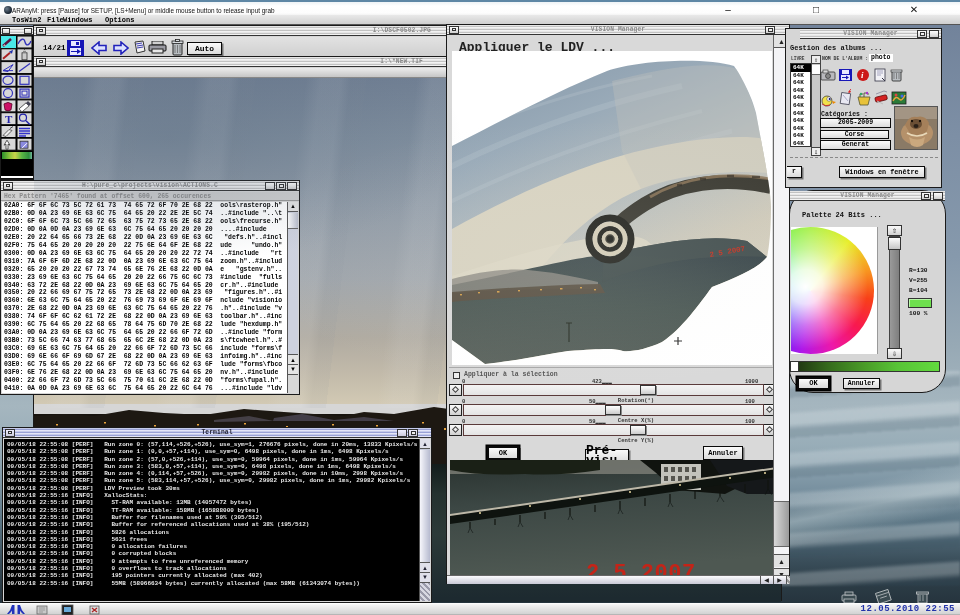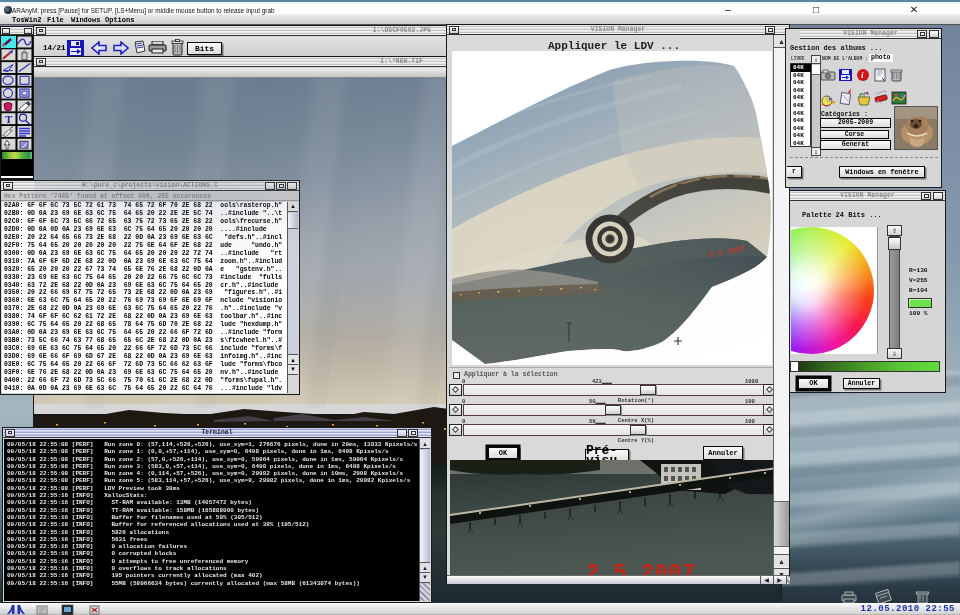--- a/index.html
+++ b/index.html
@@ -47,21 +47,21 @@
   <div class="ico"></div>
   <div class="txt">ARAnyM: press [Pause] for SETUP, [LS+Menu] or middle mouse button to release input grab</div>
   <div class="wbtn" style="left:722px;">–</div>
   <div class="wbtn" style="left:810px;">□</div>
   <div class="wbtn" style="left:908px;">✕</div>
 </div>
 
 <div id="menubar">
   <span style="left:12px;">TosWin2</span>
   <span style="left:47px;">File</span>
-  <span style="left:71px;">Windows</span>
+  <span style="left:63px;">Windows</span>
   <span style="left:105px;">Options</span>
 </div>
 
 <div class="gw" id="tbwin" style="left:33px;top:25px;width:739px;height:32px;">
   <div class="gtitle" style="text-align:right;padding-right:340px;">I:\DSCF0502.JPG</div>
   <div class="gbox" style="left:2px;">
       <i></i>
     </div>
   <div style="position:absolute;left:0;top:11px;width:100%;height:21px;background:linear-gradient(180deg,#e2e2e2,#cecece);">
     <span class="m" style="position:absolute;left:9px;top:7px;font-size:7.5px;color:#000;">14/21</span>
@@ -84,21 +84,21 @@
       <rect x="4" y="0" width="11" height="4" fill="#cfcfcf" stroke="#222" stroke-width="1"></rect>
       <rect x="1" y="4" width="17" height="6" rx="1" fill="#9a9aa2" stroke="#111" stroke-width="1"></rect>
       <rect x="4" y="8" width="11" height="4" fill="#e8e8e8" stroke="#222" stroke-width="1"></rect>
     </svg>
     <svg style="position:absolute;left:137px;top:2px;" width="13" height="17" viewBox="0 0 13 17">
       <rect x="2" y="3" width="9" height="13" rx="1" fill="#b9bec2" stroke="#222" stroke-width="1"></rect>
       <rect x="1" y="2" width="11" height="2.5" fill="#d8dcdf" stroke="#222" stroke-width="0.8"></rect>
       <rect x="4.5" y="0.5" width="4" height="2" fill="#d8dcdf" stroke="#222" stroke-width="0.8"></rect>
       <path d="M4 6v8 M6.5 6v8 M9 6v8" stroke="#666" stroke-width="0.8"></path>
     </svg>
-    <div class="btn" style="left:153px;top:5px;width:35px;height:13px;font-size:8px;line-height:9px;border-width:1.5px;">Bits</div>
+    <div class="btn" style="left:153px;top:5px;width:35px;height:13px;font-size:8px;line-height:9px;border-width:1.5px;">Auto</div>
   </div>
 </div>
 
 <div class="gw" id="imgwin" style="left:33px;top:56px;width:749px;height:545px;border-bottom:none;">
   <div class="gtitle" style="text-align:right;padding-right:358px;">I:\*NEW.TIF</div>
   <div class="gbox" style="left:2px;">
       <i></i>
     </div>
   <div style="position:absolute;left:0;top:11px;width:100%;height:10px;background:linear-gradient(180deg,#ececec,#c6c6c6);border-bottom:1px solid #888;"></div>
 
@@ -341,21 +341,21 @@
 </div>
 
 <div class="gw" id="cwin" style="left:446px;top:24px;width:344px;height:560px;background:#d9d9d9;">
   <div class="gtitle">VISION Manager</div>
   <div class="gbox" style="left:2px;">
       <i></i>
     </div>
   <div class="gbox" style="right:14px;">
       <i style="width:5px;height:4px;"></i>
     </div>
-  <div class="m" style="position:absolute;left:4px;top:15px;width:326px;text-align:center;font-size:11px;color:#222;">Appliquer le LDV ...</div>
+  <div class="m" style="position:absolute;left:12px;top:15px;width:326px;text-align:left;font-size:13px;color:#222;">Appliquer le LDV ...</div>
 
   <div style="position:absolute;left:5px;top:26px;width:320px;height:314px;background:#fff;overflow:hidden;">
     <svg width="320" height="314" viewBox="0 0 320 314">
       <defs>
         <linearGradient id="skyg" x1="0" y1="0" x2="0.45" y2="1">
           <stop offset="0" stop-color="#8497a9"></stop>
             <stop offset="0.3" stop-color="#99aab8"></stop>
           <stop offset="0.55" stop-color="#b4bcbe"></stop>
             <stop offset="0.8" stop-color="#cfcaba"></stop>
             <stop offset="1" stop-color="#d8d2c0"></stop>
@@ -614,21 +614,21 @@
         <circle cx="25" cy="14" r="1.2" fill="#1a120c"></circle>
       <path d="M14 30 q8 5 16 0 l-2 8 q-6 4 -12 0 Z" fill="#caa87e"></path>
       <path d="M12 26 q10 6 20 0" stroke="#e8d8b8" stroke-width="1.5" fill="none"></path>
     </svg>
   </div>
   <div style="position:absolute;left:4px;top:128px;width:148px;border-top:1px dashed #888;"></div>
   <div class="btn" style="left:1px;top:137px;width:15px;height:12px;font-size:6.5px;line-height:8px;border-width:1.5px;border-left:none;">r</div>
   <div class="btn" style="left:53px;top:137px;width:86px;height:12px;font-size:6.8px;line-height:8px;border-width:1.5px;">Windows en fenêtre</div>
 </div>
 
-<div class="gw" id="colwin" style="left:789px;top:190px;width:157px;height:203px;">
+<div class="gw" id="colwin" style="left:789px;top:190px;width:157px;height:203px;border-radius:24px;">
   <div class="gtitle">VISION Manager</div>
   <div class="gbox" style="right:14px;">
       <i style="width:5px;height:4px;"></i>
     </div>
   <div class="gbox" style="right:2px;"></div>
   <div class="m" style="position:absolute;left:12px;top:20px;font-size:7px;color:#111;">Palette 24 Bits ...</div>
 
   <div style="position:absolute;left:1px;top:36px;width:87px;height:127px;background:#fff;border-right:1px solid #999;overflow:hidden;">
     <div style="position:absolute;left:-44px;top:0px;width:127px;height:127px;border-radius:50%;
       background:conic-gradient(from 0deg, #aaf048 0deg, #e8ee2c 38deg, #f89820 70deg, #f84018 98deg, #f81850 128deg, #ee18a8 158deg, #b018e8 188deg, #6028f8 215deg, #2858e8 248deg, #28b8d8 282deg, #38e878 315deg, #88f048 342deg, #aaf048 360deg);"></div>

